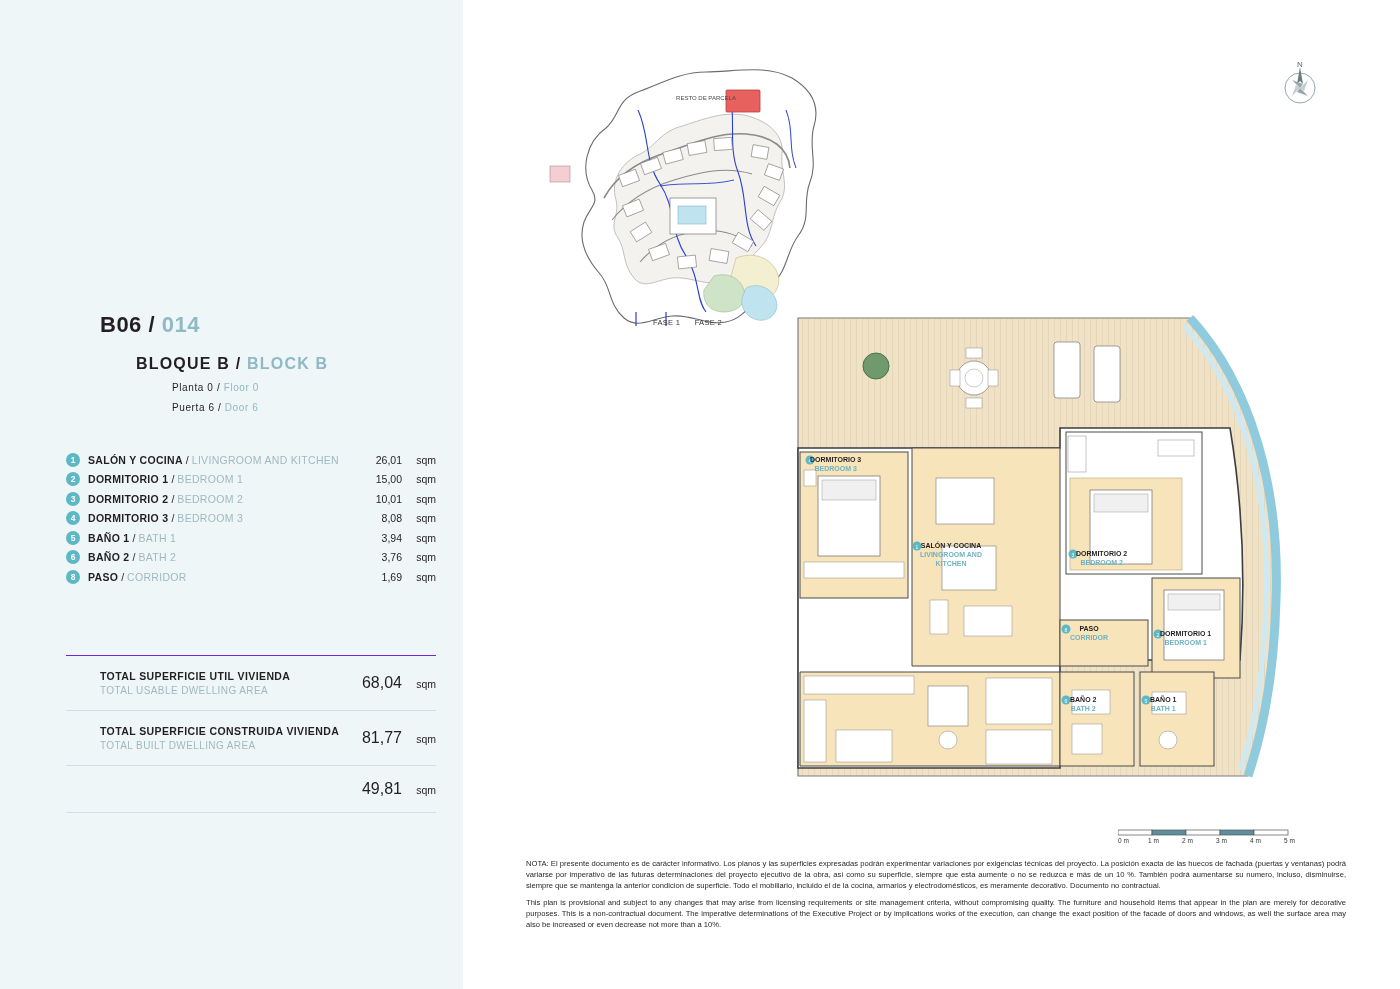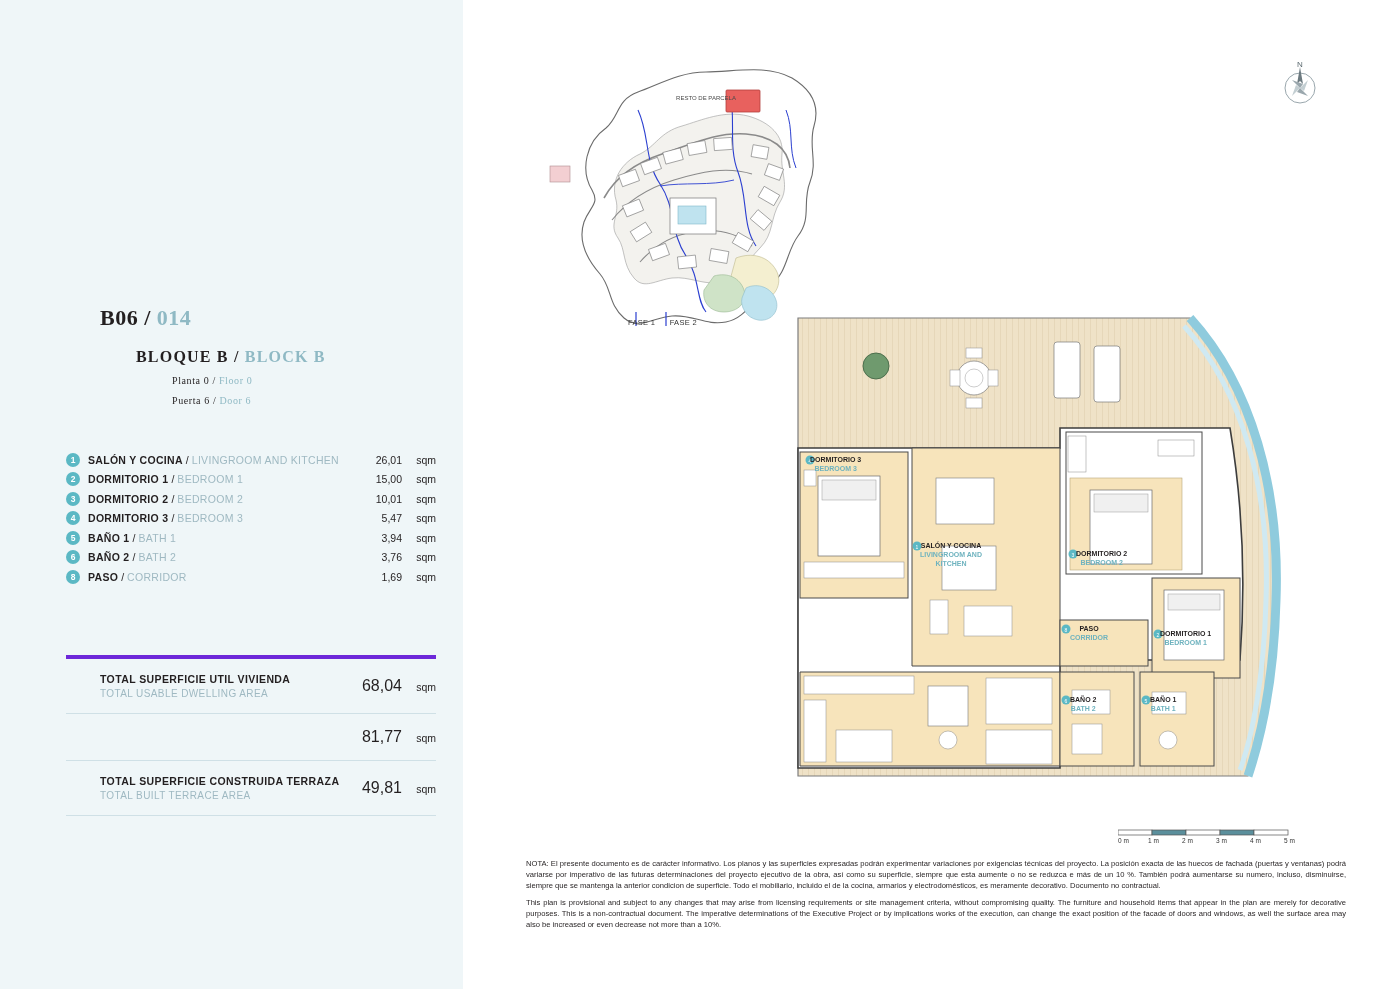--- a/index.html
+++ b/index.html
@@ -22,23 +22,22 @@
   
   .left-panel {
     position: absolute;
     left: 0; top: 0;
     width: 463px; height: 989px;
     background: #eff6f8;
   }
   .title-block {
     position: absolute;
     left: 100px;
-    top: 305px;
+    top: 312px;
     width: 340px;
-    font-family: Liberation Serif, serif;
   }
   .t-code {
     font-size: 22px;
     font-weight: bold;
     color: #231f20;
     letter-spacing: 0.5px;
   }
   .t-code .slash { color: #231f20; font-weight: bold; }
   .t-code .num { color: #8fb9c4; font-weight: bold; }
   .t-block {
@@ -122,21 +121,21 @@
     top: 655px;
     width: 370px;
   }
   .total-block {
     position: relative;
     padding: 14px 0 14px 34px;
     border-top: 1px solid #cfe0e6;
     display: flex;
     align-items: center;
   }
-  .total-block:first-child { border-top: 4px solid #6d28d9; }
+  .total-block:first-child { border-top: 1px solid #6d28d9; }
   .total-block:last-child { border-bottom: 1px solid #cfe0e6; }
   .total-texts { }
   .total-es {
     font-size: 10.5px;
     font-weight: bold;
     color: #231f20;
     letter-spacing: 0.4px;
   }
   .total-en {
     font-size: 10px;
@@ -173,21 +172,21 @@
   
   .sitemap {
     position: absolute;
     left: 520px;
     top: 50px;
     width: 310px;
     height: 300px;
   }
   .fase-labels {
     position: absolute;
-    left: 628px;
+    left: 653px;
     top: 318px;
     font-size: 7.5px;
     color: #333;
     letter-spacing: 0.3px;
   }
   .fase-labels span { margin-right: 12px; }
 
   
   .floorplan {
     position: absolute;
@@ -301,21 +300,21 @@
           <span class="room-val">10,01</span>
           <span class="room-unit">sqm</span>
         </span>
       </div>
       <div class="room-row">
         <span class="bullet">4</span>
         <span class="room-es">DORMITORIO 3</span>
         <span class="room-sep">/</span>
         <span class="room-en">BEDROOM 3</span>
         <span class="room-area">
-          <span class="room-val">5,47</span>
+          <span class="room-val">8,08</span>
           <span class="room-unit">sqm</span>
         </span>
       </div>
       <div class="room-row">
         <span class="bullet">5</span>
         <span class="room-es">BAÑO 1</span>
         <span class="room-sep">/</span>
         <span class="room-en">BATH 1</span>
         <span class="room-area">
           <span class="room-val">3,94</span>
@@ -349,30 +348,30 @@
         <div class="total-texts">
           <div class="total-es">TOTAL SUPERFICIE UTIL VIVIENDA</div>
           <div class="total-en">TOTAL USABLE DWELLING AREA</div>
         </div>
         <div class="total-right">
           <span class="total-val">68,04</span>
           <span class="total-unit">sqm</span>
         </div>
       </div>
       <div class="total-block">
+        <div class="total-texts">
+          <div class="total-es">TOTAL SUPERFICIE CONSTRUIDA VIVIENDA</div>
+          <div class="total-en">TOTAL BUILT DWELLING AREA</div>
+        </div>
         <div class="total-right">
           <span class="total-val">81,77</span>
           <span class="total-unit">sqm</span>
         </div>
       </div>
       <div class="total-block">
-        <div class="total-texts">
-          <div class="total-es">TOTAL SUPERFICIE CONSTRUIDA TERRAZA</div>
-          <div class="total-en">TOTAL BUILT TERRACE AREA</div>
-        </div>
         <div class="total-right">
           <span class="total-val">49,81</span>
           <span class="total-unit">sqm</span>
         </div>
       </div>
     </div>
   </div>
 
   <div class="compass">
     <svg width="56" height="56" viewBox="0 0 56 56">

